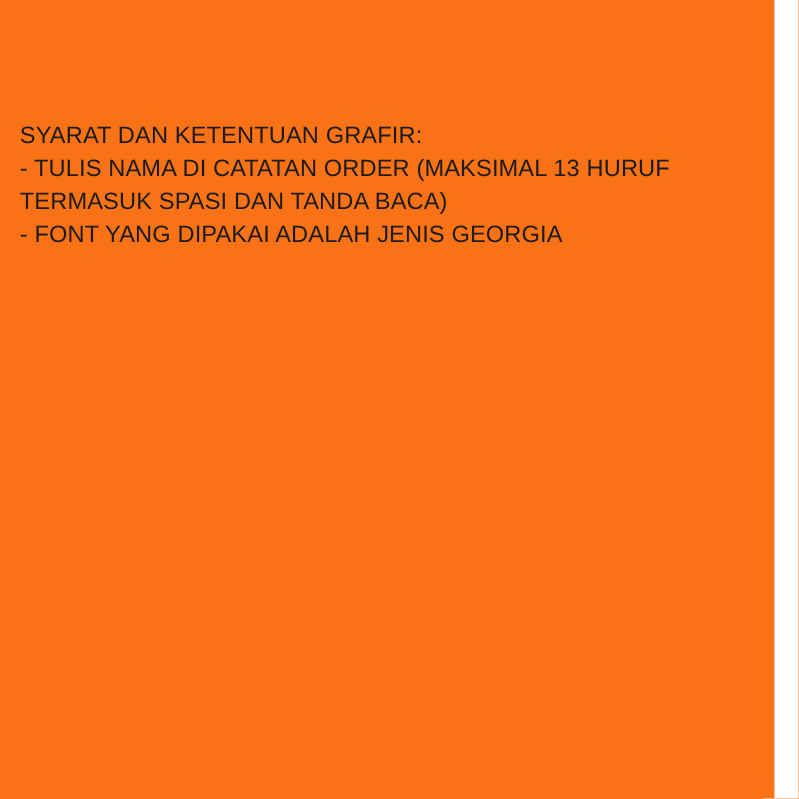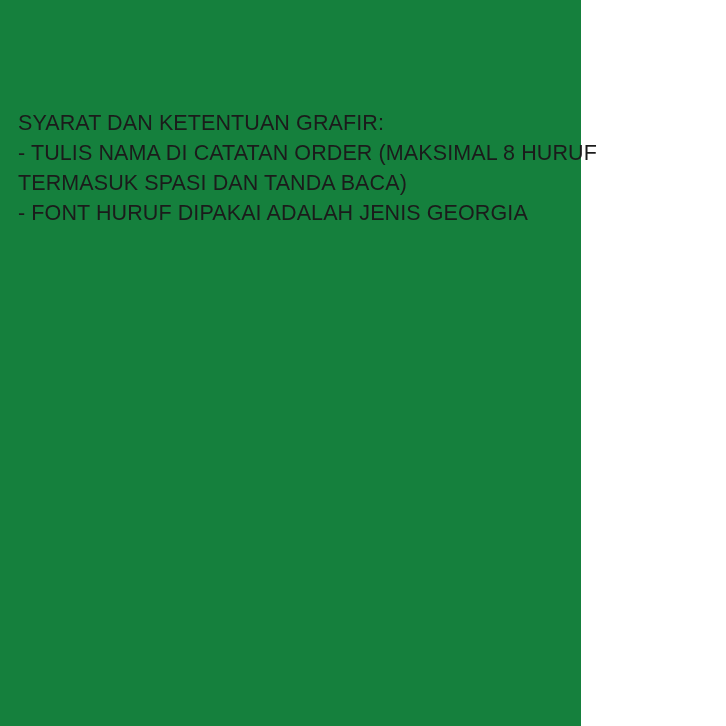--- a/index.html
+++ b/index.html
@@ -8,23 +8,23 @@
   }
   body {
     width: 726px;
     height: 726px;
     background: #ffffff;
     font-family: "Liberation Sans", sans-serif;
     overflow: hidden;
   }
   .page {
     position: relative;
-    width: 581px;
+    width: 704px;
     height: 726px;
-    background: #15803d;
+    background: #f97316;
     box-sizing: border-box;
   }
   .text-block {
     position: absolute;
     left: 18px;
     top: 108px;
     width: 700px;
   }
   .line {
     color: #1b1b1b;
@@ -37,16 +37,16 @@
   .line.heading {
     font-weight: 400;
   }
 </style>
 </head>
 <body>
 
 <div class="page">
   <div class="text-block">
     <div class="line heading">SYARAT DAN KETENTUAN GRAFIR:</div>
-    <div class="line">- TULIS NAMA DI CATATAN ORDER (MAKSIMAL 8 HURUF TERMASUK SPASI DAN TANDA BACA)</div>
-    <div class="line">- FONT HURUF DIPAKAI ADALAH JENIS GEORGIA</div>
+    <div class="line">- TULIS NAMA DI CATATAN ORDER (MAKSIMAL 13 HURUF TERMASUK SPASI DAN TANDA BACA)</div>
+    <div class="line">- FONT YANG DIPAKAI ADALAH JENIS GEORGIA</div>
   </div>
 </div>
 
 </body></html>

